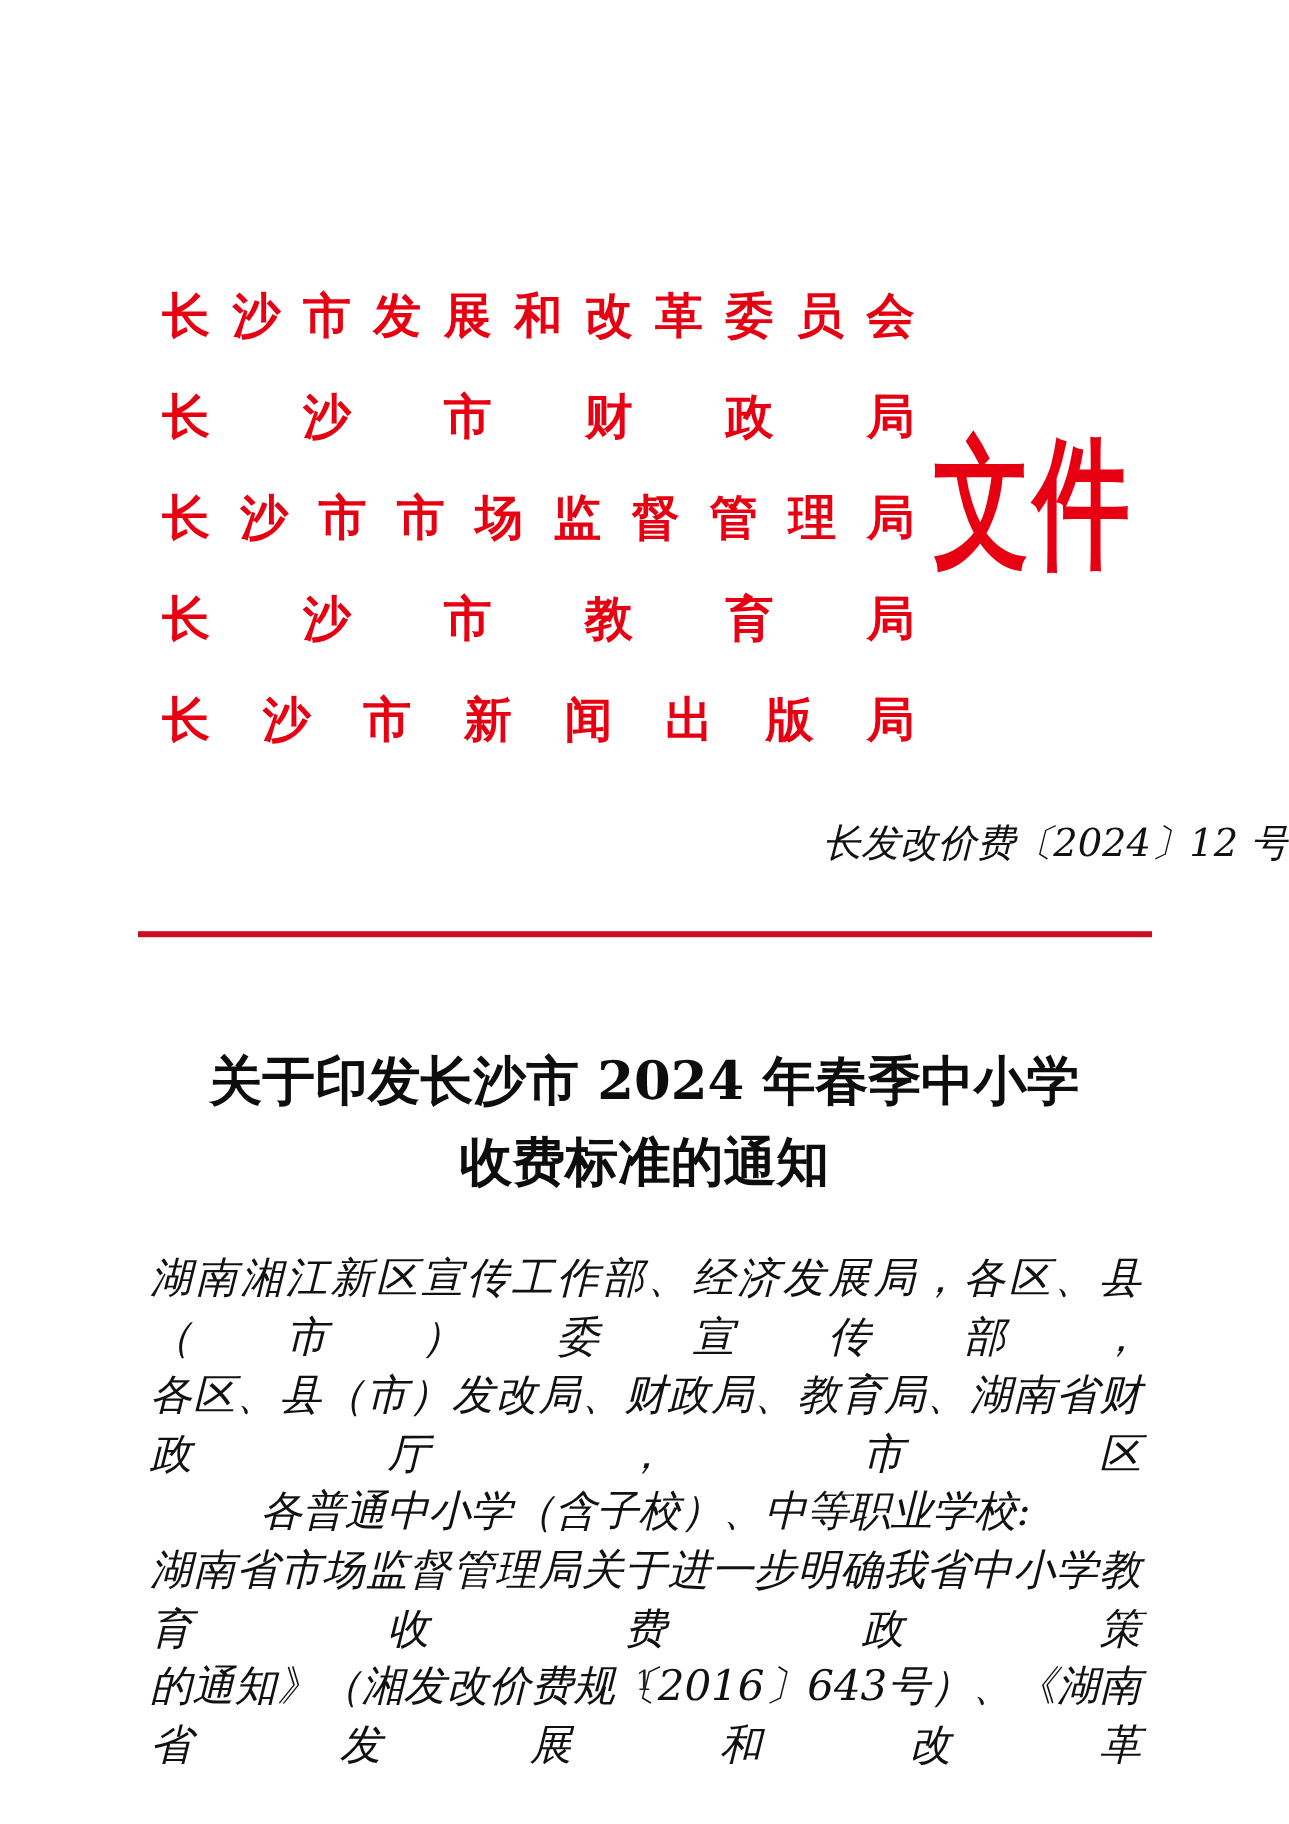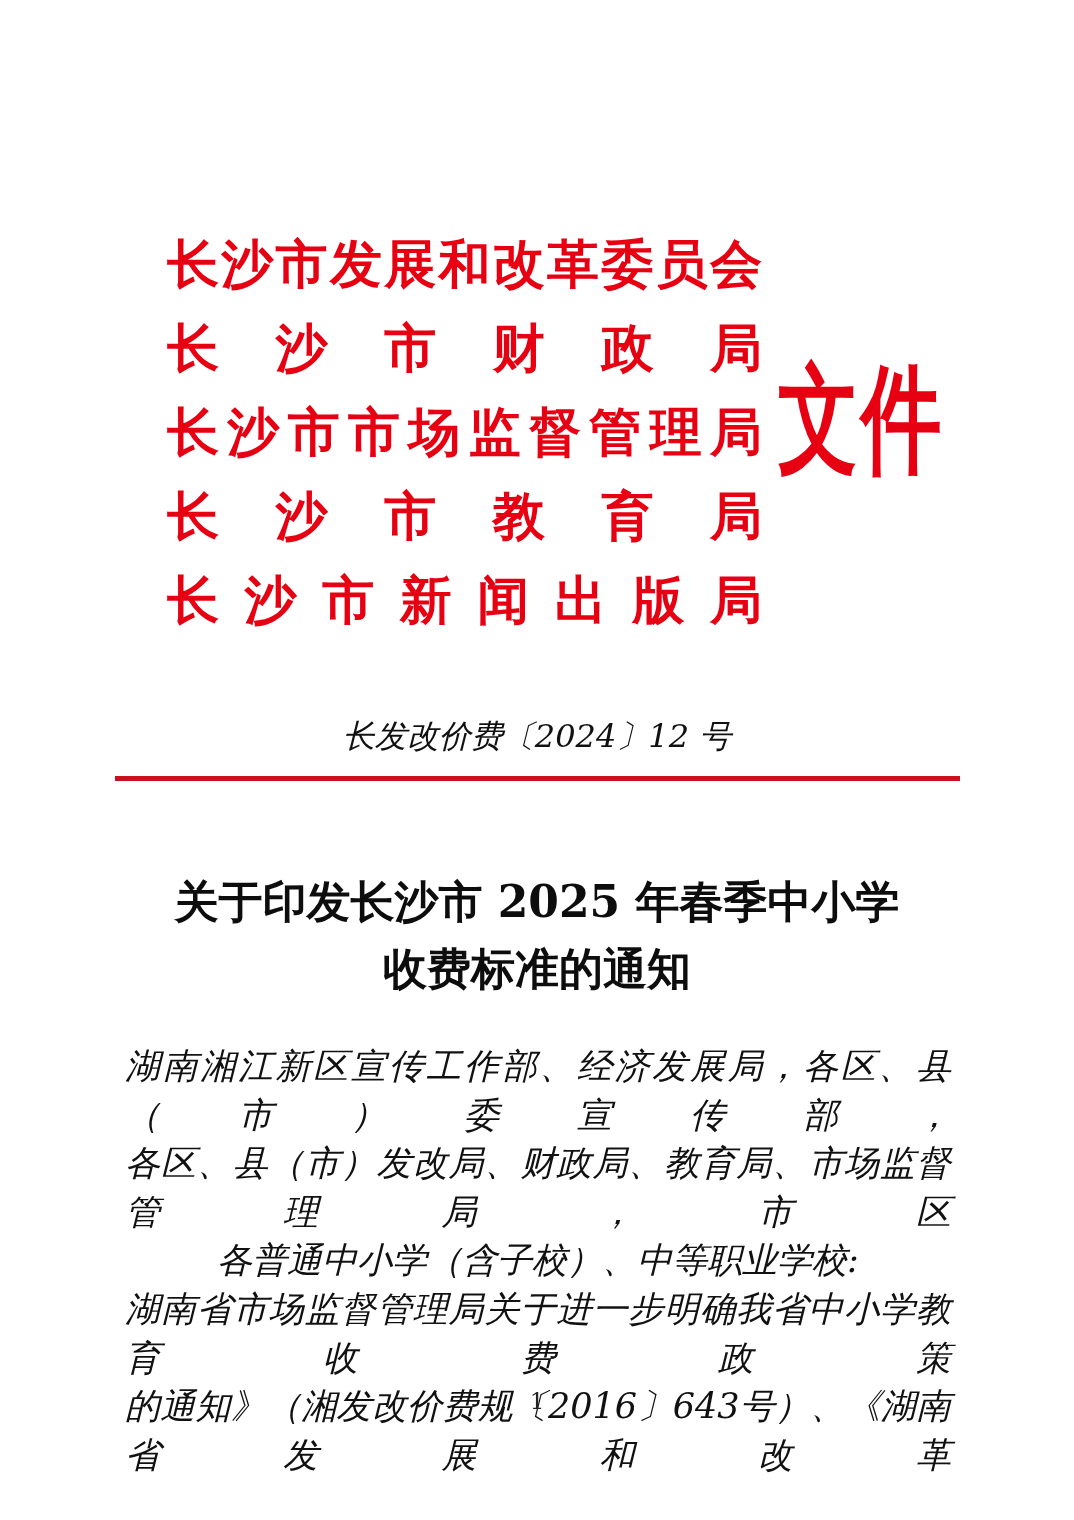--- a/index.html
+++ b/index.html
@@ -19,52 +19,51 @@
   
   .agencies {
     position: absolute;
     left: 135px;
     top: 222px;
     width: 627px;
     color: #e60012;
     font-weight: 700;
   }
   .agency-line {
-    font-size: 52px;
+    font-size: 40px;
     line-height: 84px;
     height: 84px;
     white-space: nowrap;
     text-align: justify;
     text-align-last: justify;
     text-justify: inter-character;
-    margin-left: 32px;
   }
 
   
   .doc-label {
     position: absolute;
     left: 778px;
     top: 360px;
     font-size: 118px;
     line-height: 118px;
     font-weight: 700;
     color: #e60012;
     letter-spacing: 4px;
     transform: scaleX(0.68);
     transform-origin: left top;
     white-space: nowrap;
   }
 
   
   .doc-number {
     position: absolute;
-    top: 714px;
+    top: 680px;
     left: 0;
     width: 100%;
-    text-align: center;
+    text-align: right;
     font-size: 32px;
     line-height: 44px;
     font-style: italic;
     color: #111111;
   }
 
   
   .red-rule {
     position: absolute;
     top: 776px;
@@ -137,27 +136,27 @@
     <div class="agency-line">长沙市新闻出版局</div>
   </div>
 
   <div class="doc-label">文件</div>
 
   <div class="doc-number">长发改价费〔2024〕12 号</div>
 
   <div class="red-rule"></div>
 
   <div class="title-block">
-    <div class="title-line">关于印发长沙市 2025 年春季中小学</div>
+    <div class="title-line">关于印发长沙市 2024 年春季中小学</div>
     <div class="title-line">收费标准的通知</div>
   </div>
 
   <div class="body-text">
     <div class="body-line justified">湖南湘江新区宣传工作部、经济发展局，各区、县（市）委宣传部，</div>
-    <div class="body-line justified">各区、县（市）发改局、财政局、教育局、市场监督管理局，市区</div>
+    <div class="body-line justified">各区、县（市）发改局、财政局、教育局、湖南省财政厅，市区</div>
     <div class="body-line left">各普通中小学（含子校）、中等职业学校:</div>
     <div class="body-line justified">湖南省市场监督管理局关于进一步明确我省中小学教育收费政策</div>
     <div class="body-line justified">的通知》（湘发改价费规〔2016〕643号）、《湖南省发展和改革</div>
   </div>
 
   <div class="page-number">1</div>
 
 </div>
 
 </body></html>

